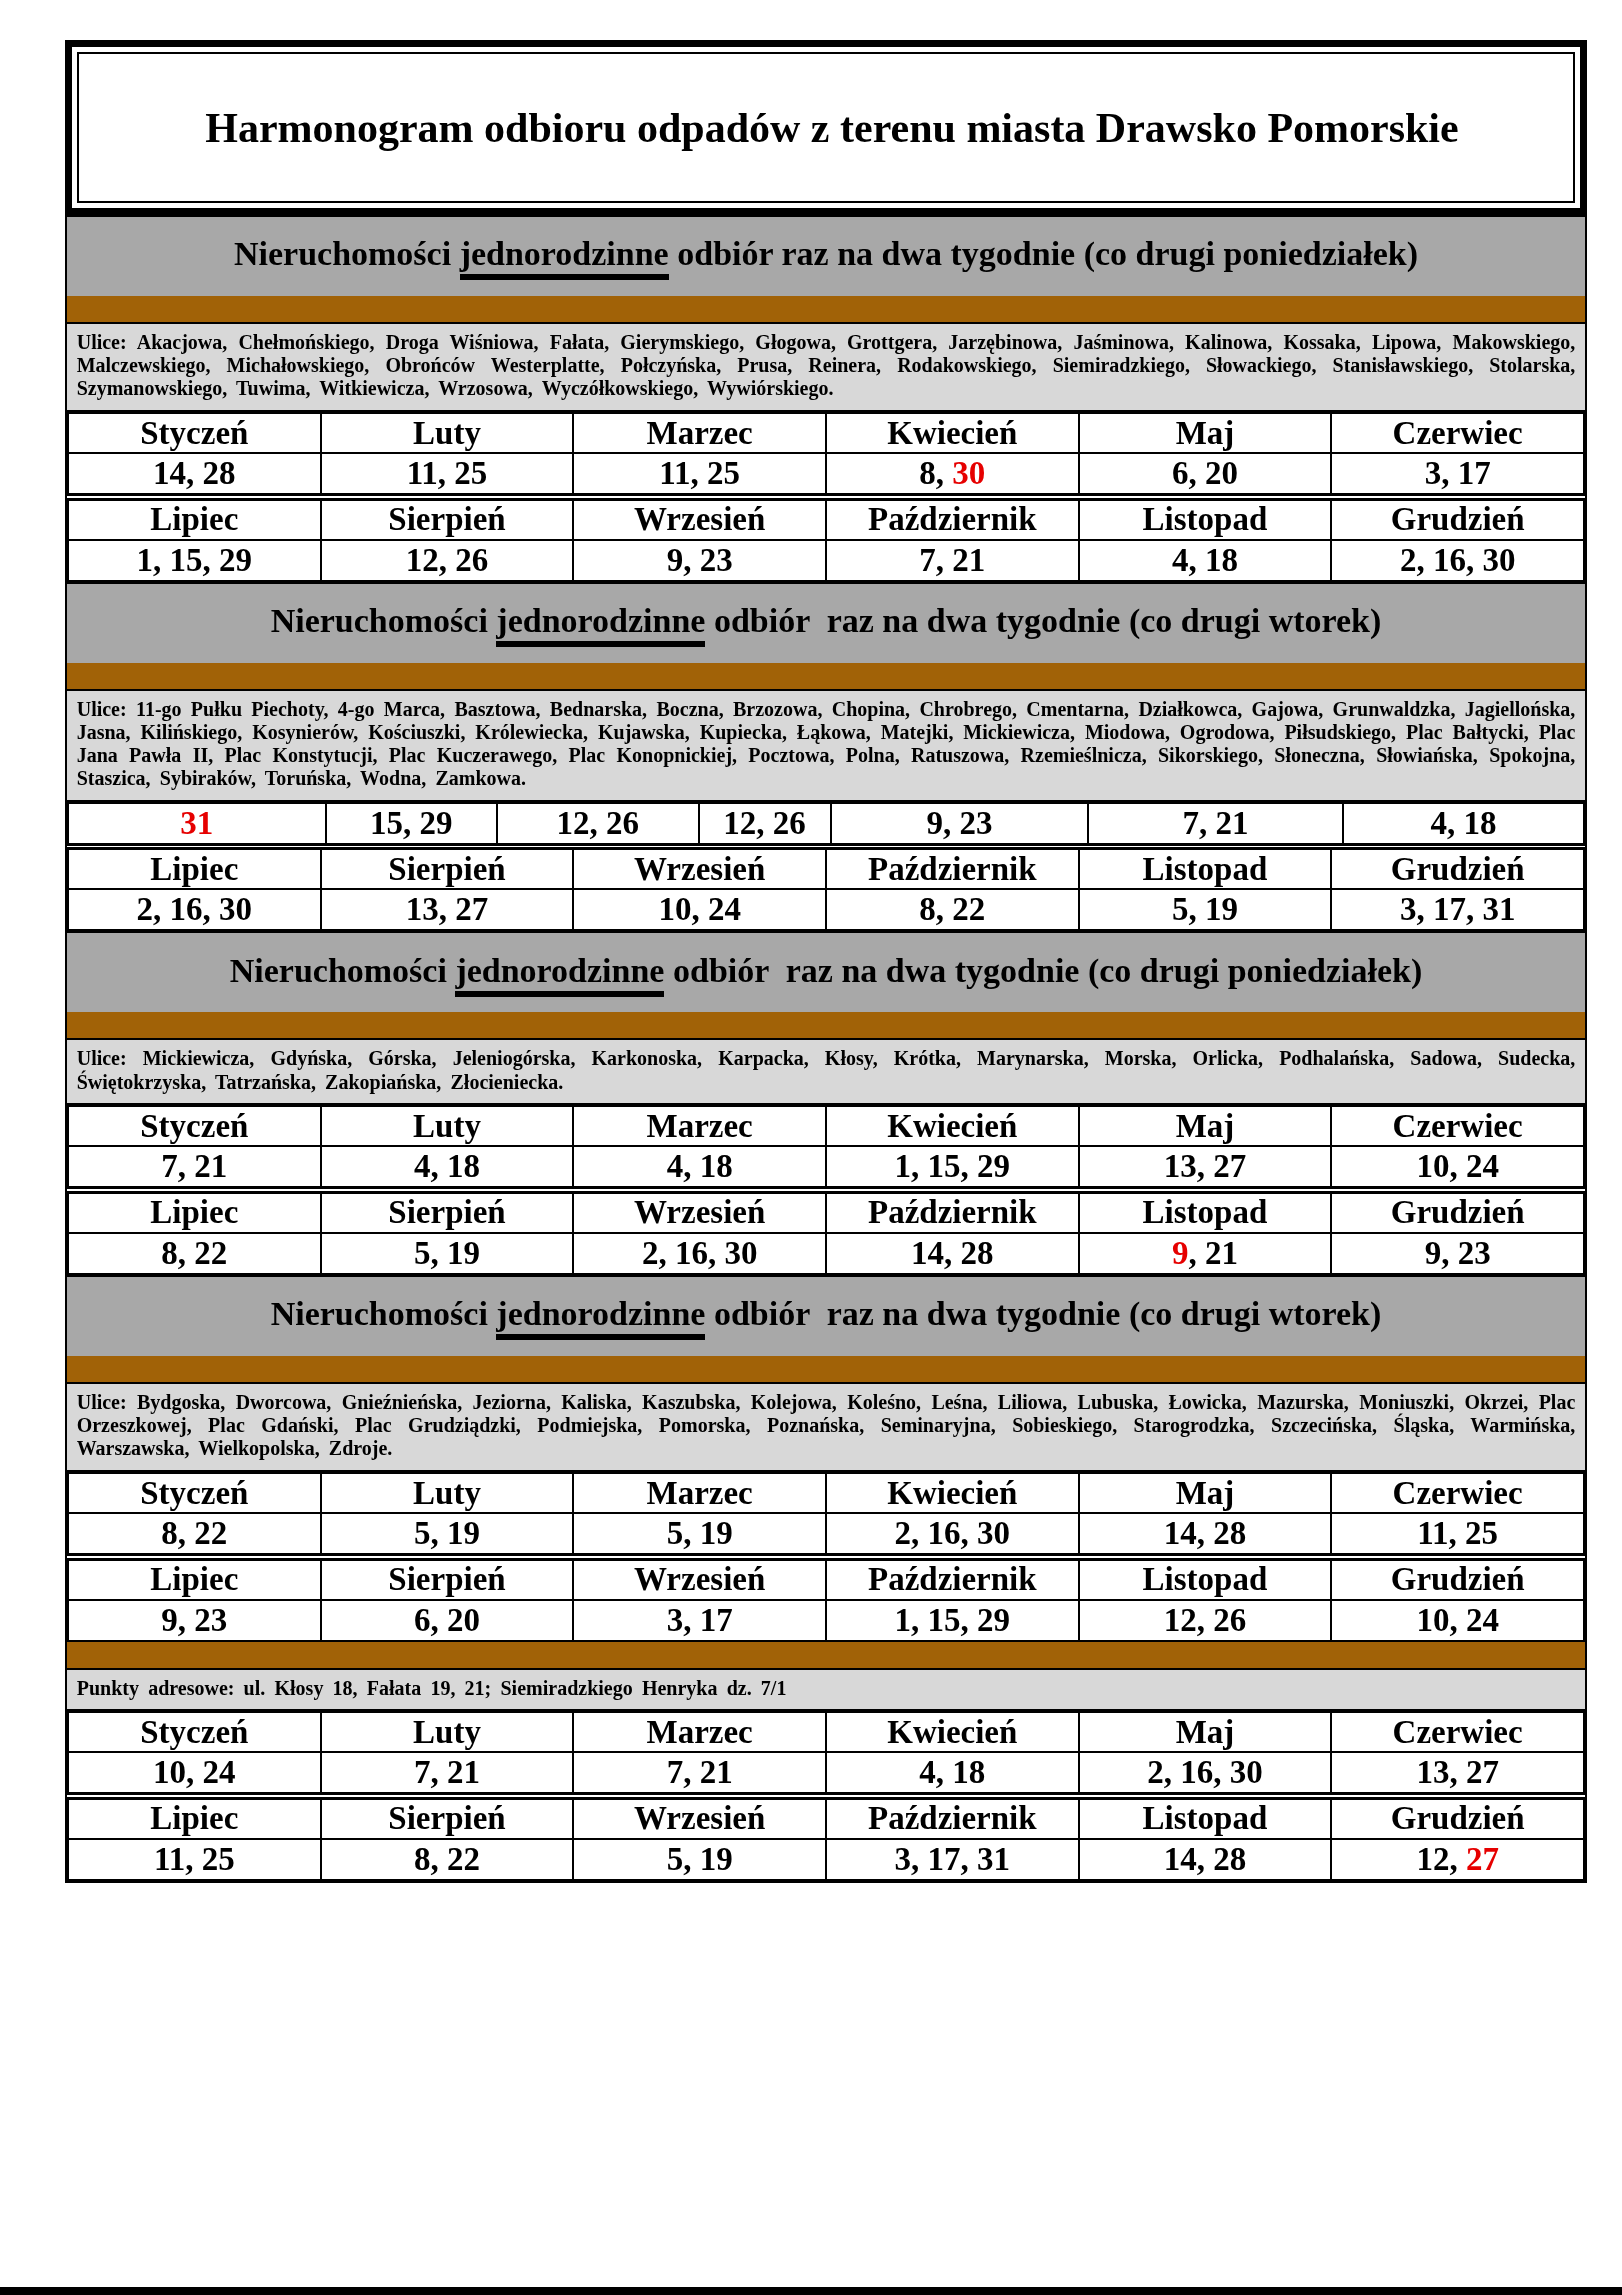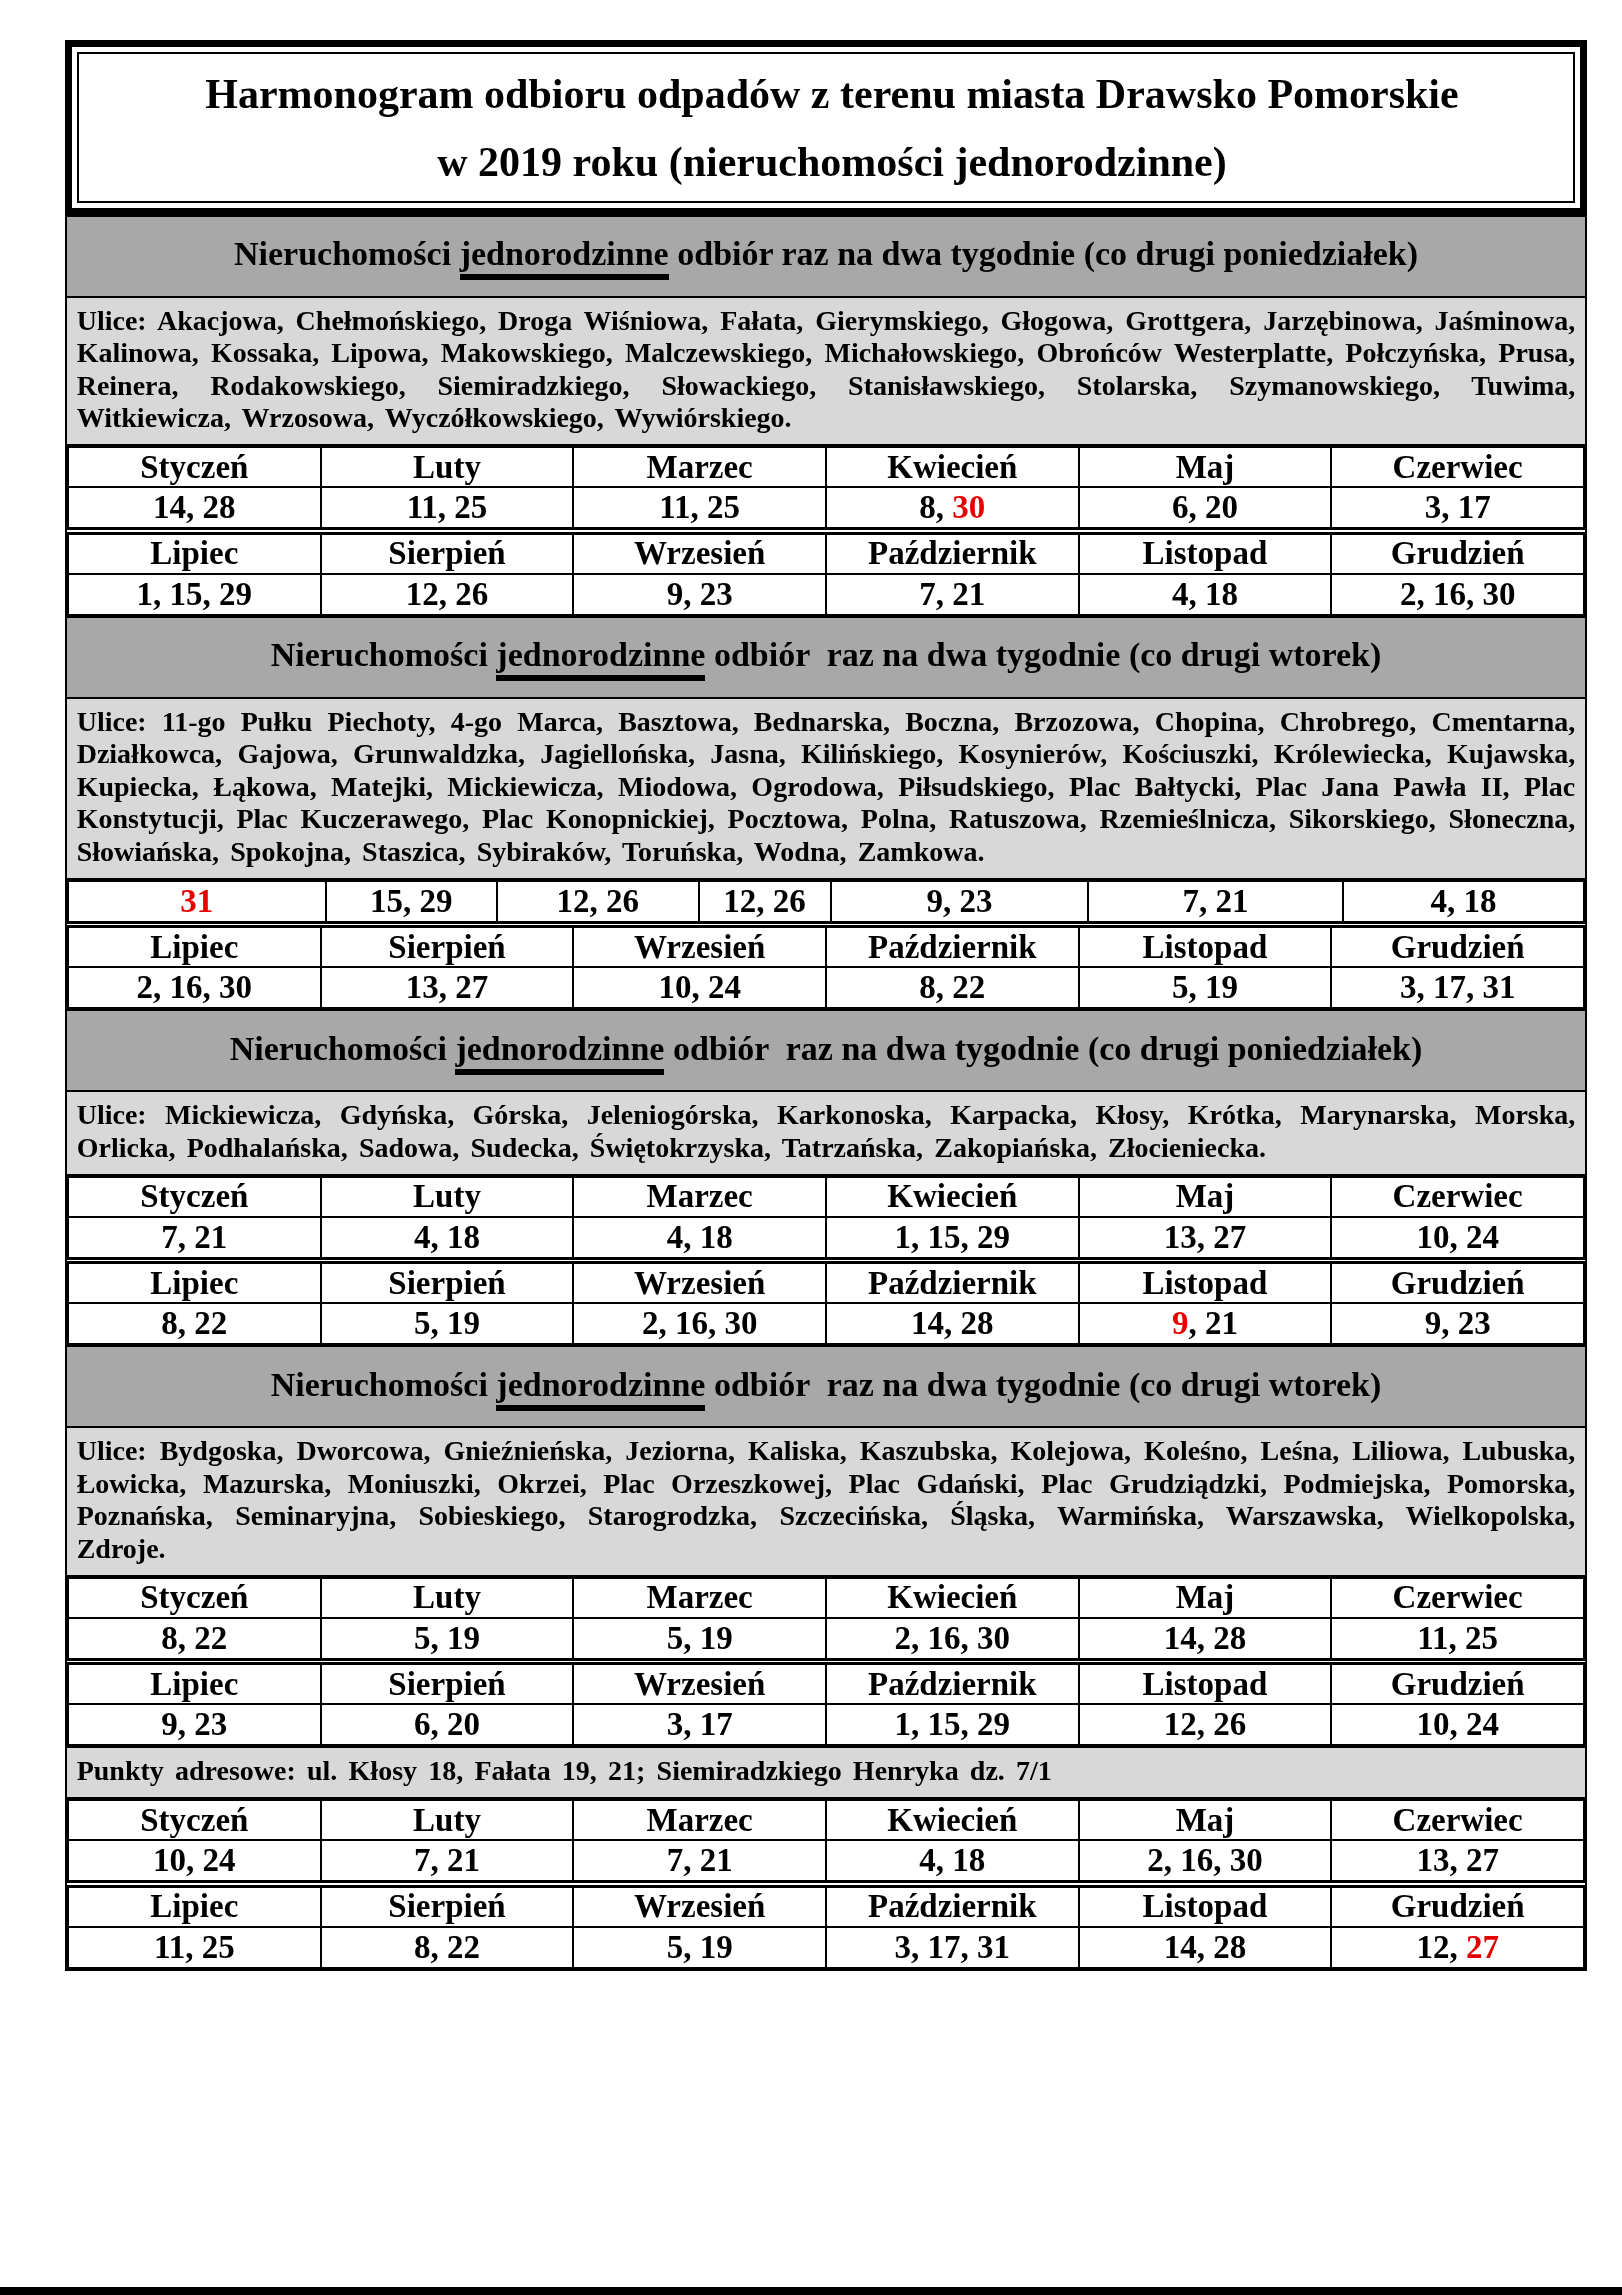--- a/index.html
+++ b/index.html
@@ -29,22 +29,22 @@
     background:var(--header-bg);
     border-top:2.1px solid var(--line);
     text-align:center;font-size:34px;line-height:1.3;
     padding:15.3px 14px 19.4px;
     white-space:pre-wrap;
   }
   .uline{border-bottom:6.2px solid var(--line);padding-bottom:2.1px;}
   .streets{
     background:var(--streets-bg);
     border-top:2.1px solid var(--line);
-    font-size:28px;line-height:1.16;text-align:justify;
-    padding:7px 9.7px 9.7px;word-spacing:4.2px;
+    font-size:20px;line-height:1.16;text-align:justify;
+    padding:7px 9.7px 9.7px;word-spacing:4.2px;margin-top:26px;
   }
   .tables{background:#fff;border-top:2.1px solid var(--line);}
   table.sched{width:100%;border-collapse:collapse;table-layout:fixed;}
   .sched th,.sched td{
     border:2.1px solid var(--line);
     text-align:center;vertical-align:middle;
     font-weight:bold;font-size:33px;line-height:1;padding:0;
   }
   .sched th{height:40px;}
   .sched td{height:41px;}
@@ -53,21 +53,20 @@
   .bottom-bar{position:absolute;left:0;bottom:0;width:100%;height:7.6px;background:#000;}
 </style>
 </head>
 <body>
 
 <div class="page">
   <div class="content">
     <div class="title-box">
       <div class="title-inner">
         <div>Harmonogram odbioru odpadów z terenu miasta Drawsko Pomorskie</div>
-        <div>w 2019 roku (nieruchomości jednorodzinne)</div>
       </div>
     </div>
     <div class="sections">
         <section class="section">
           <div class="sec-header"><span>Nieruchomości </span><span class="uline">jednorodzinne</span><span> odbiór raz na dwa tygodnie (co drugi poniedziałek)</span></div>
           <div class="streets">Ulice: Akacjowa, Chełmońskiego, Droga Wiśniowa, Fałata, Gierymskiego, Głogowa, Grottgera, Jarzębinowa, Jaśminowa, Kalinowa, Kossaka, Lipowa, Makowskiego, Malczewskiego, Michałowskiego, Obrońców Westerplatte, Połczyńska, Prusa, Reinera, Rodakowskiego, Siemiradzkiego, Słowackiego, Stanisławskiego, Stolarska, Szymanowskiego, Tuwima, Witkiewicza, Wrzosowa, Wyczółkowskiego, Wywiórskiego.</div>
           <div class="tables">
             <table class="sched">
               <colgroup>
                 <col style="width: 16.667%;">

